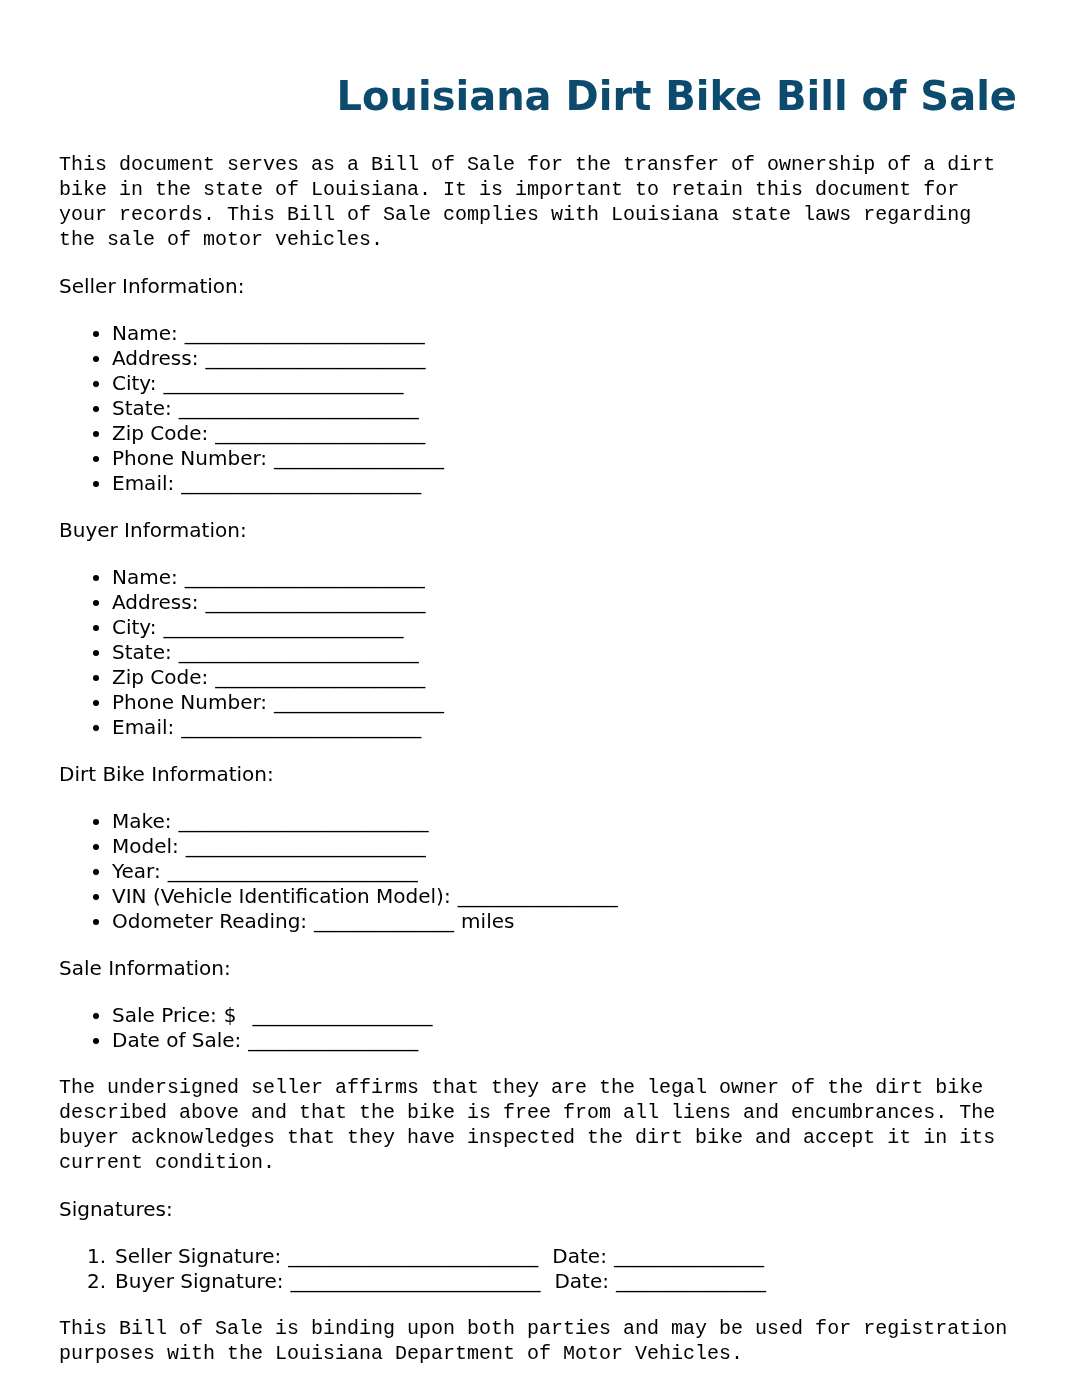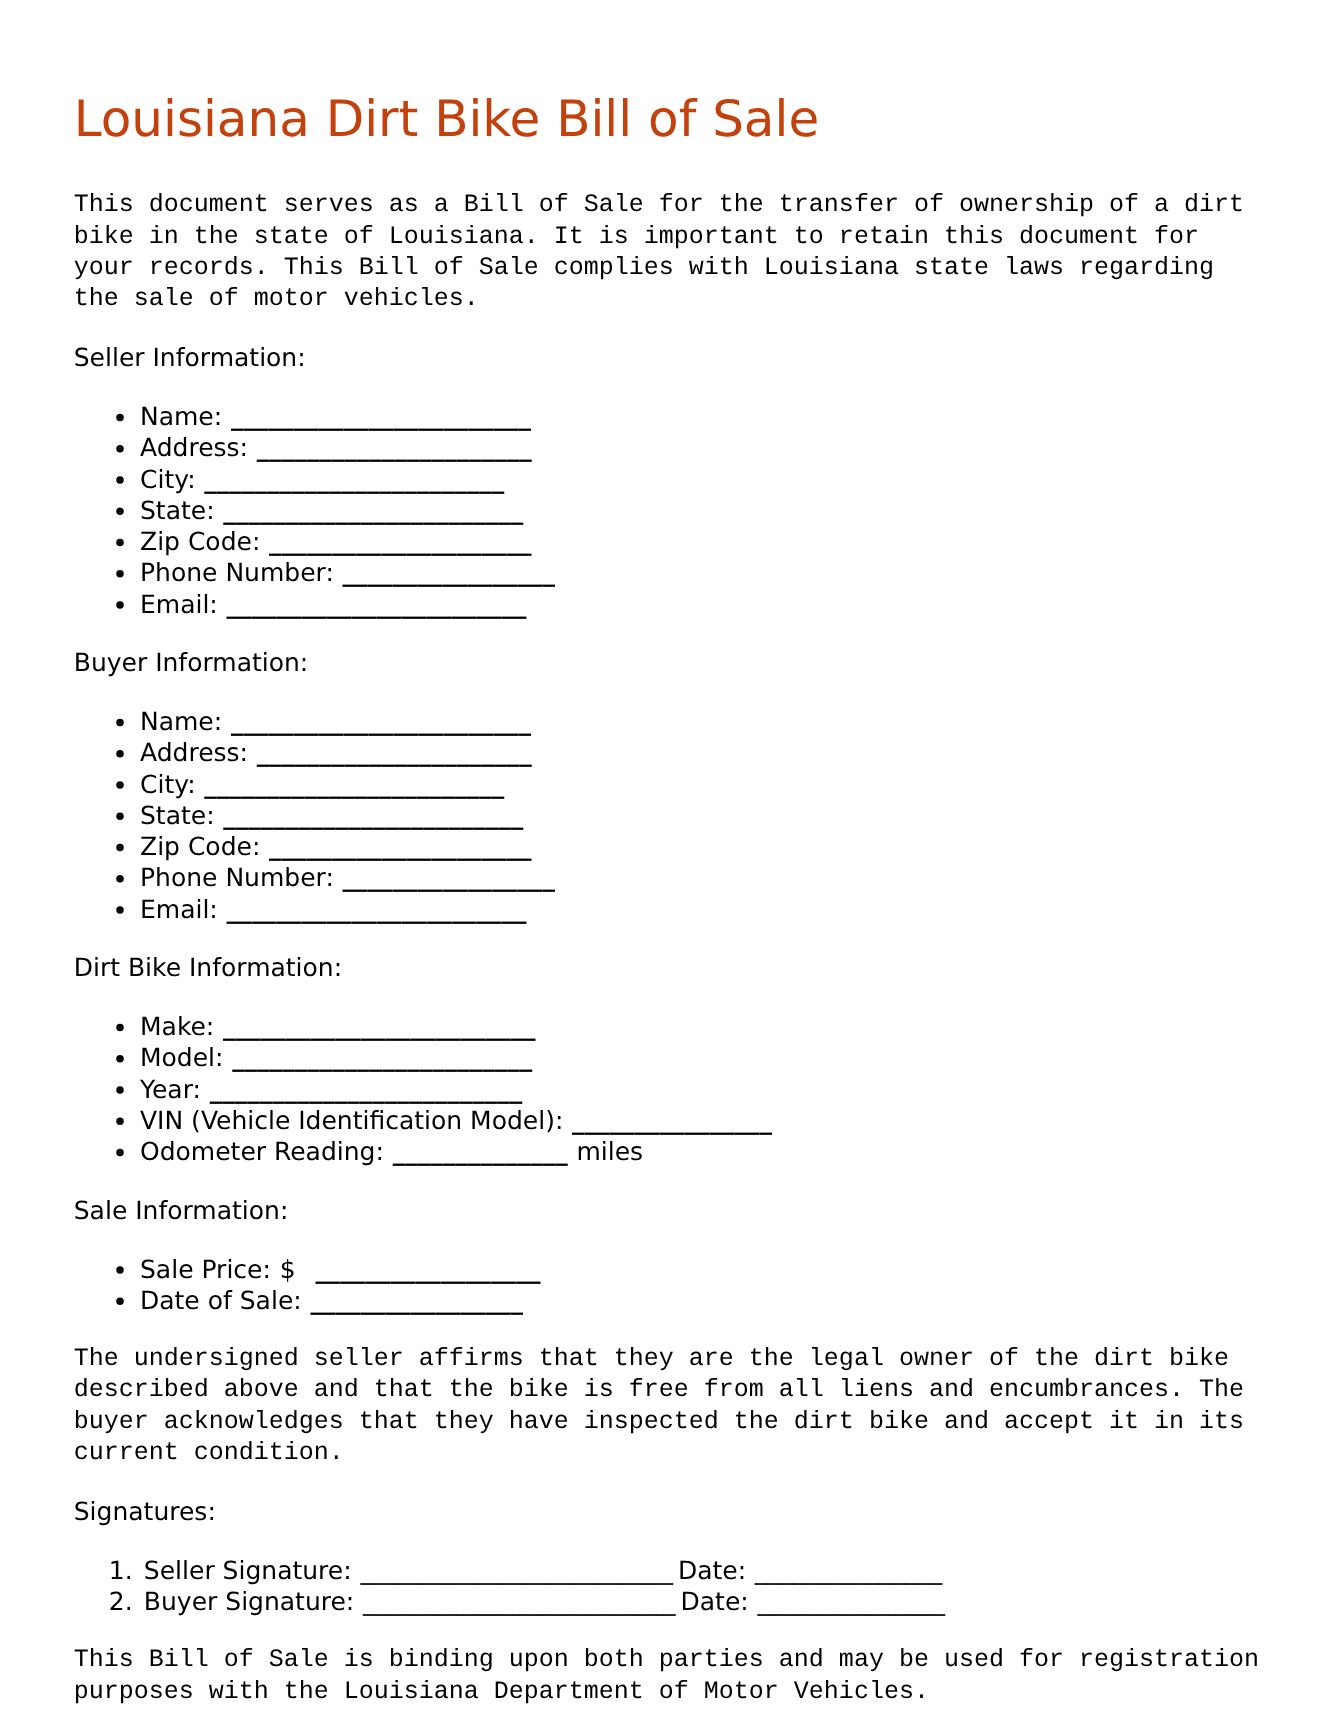--- a/index.html
+++ b/index.html
@@ -11,54 +11,55 @@
   }
   .page {
     box-sizing: border-box;
     width: 1073px; height: 1388px;
     padding: 58px 56px 0 59px;
   }
   h1.doc-title {
     font-size: 40px;
     line-height: 44px;
     margin: 16px 0 34px 0;
-    font-weight: normal;
-    color: #c2410c;
+    font-weight: bold;
+    color: #0c4a6e;
+    text-align: right;
   }
   p.body-text {
     margin: 22px 0;
     line-height: 25px;
     max-width: 958px;
     font-family: Liberation Mono, monospace;
   }
   p.section-heading {
     margin: 22px 0;
     line-height: 25px;
     font-weight: normal;
   }
   ul.field-list {
     list-style: disc;
     margin: 22px 0;
     padding-left: 53px;
     line-height: 25px;
   }
   ul.field-list li { padding: 0; }
-  .field-line { margin-left: 7px; font-weight: bold; }
+  .field-line { margin-left: 7px; }
   .prefix { margin-left: 7px; }
   .prefix + .field-line { margin-left: 16px; }
   .suffix { margin-left: 7px; }
   ol.signature-list {
     list-style: none;
     margin: 22px 0;
     padding-left: 28px;
     line-height: 25px;
   }
   .sig-label { margin-left: 9px; margin-top: 26px; }
   .sig-line { margin-left: 7px; }
-  .date-label { margin-left: 4px; }
+  .date-label { margin-left: 14px; }
   .date-line { margin-left: 7px; }
   .watermark {
     font-family: "Liberation Mono", "DejaVu Sans Mono", monospace;
     font-size: 44px;
     line-height: 52px;
     letter-spacing: 13px;
     color: #555555;
     margin: 6px 0 0 -23px;
     white-space: nowrap;
   }

